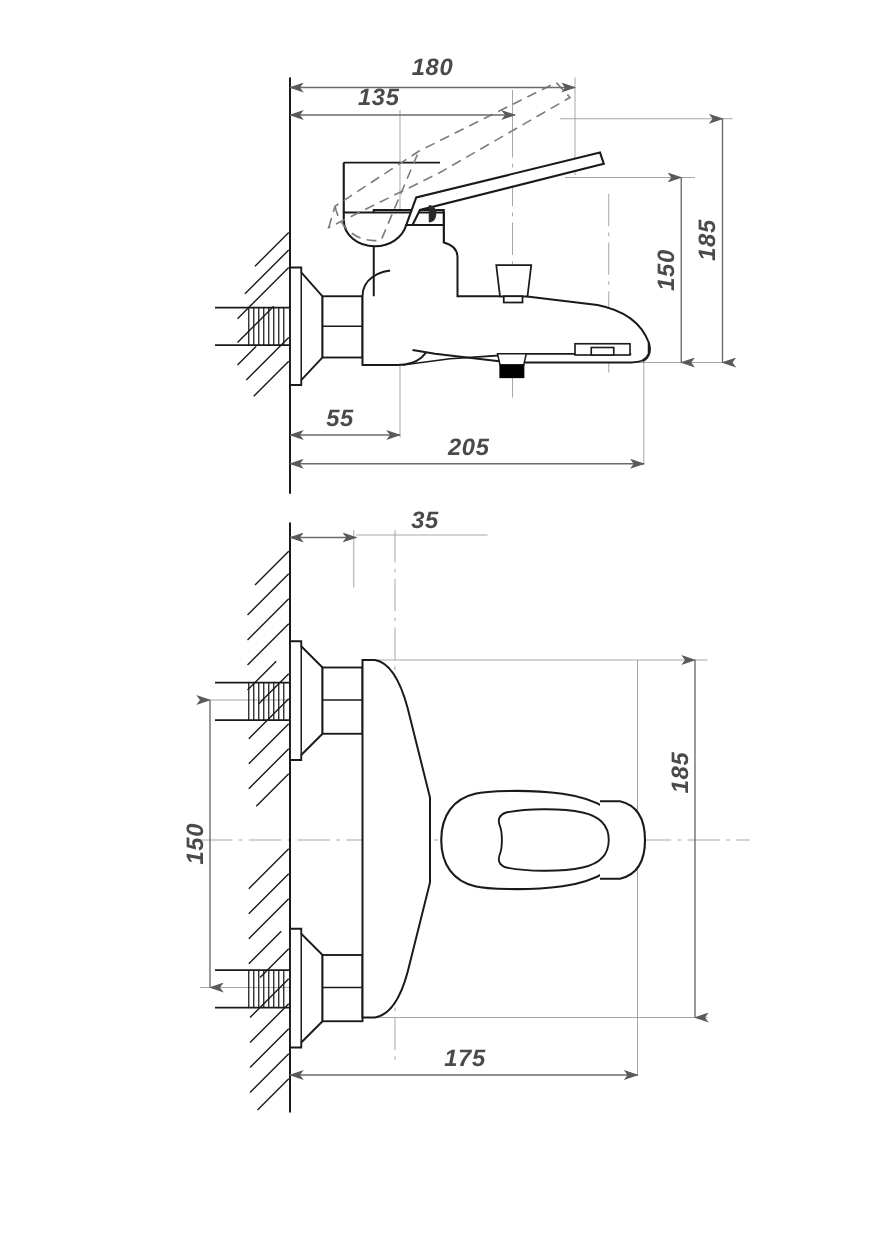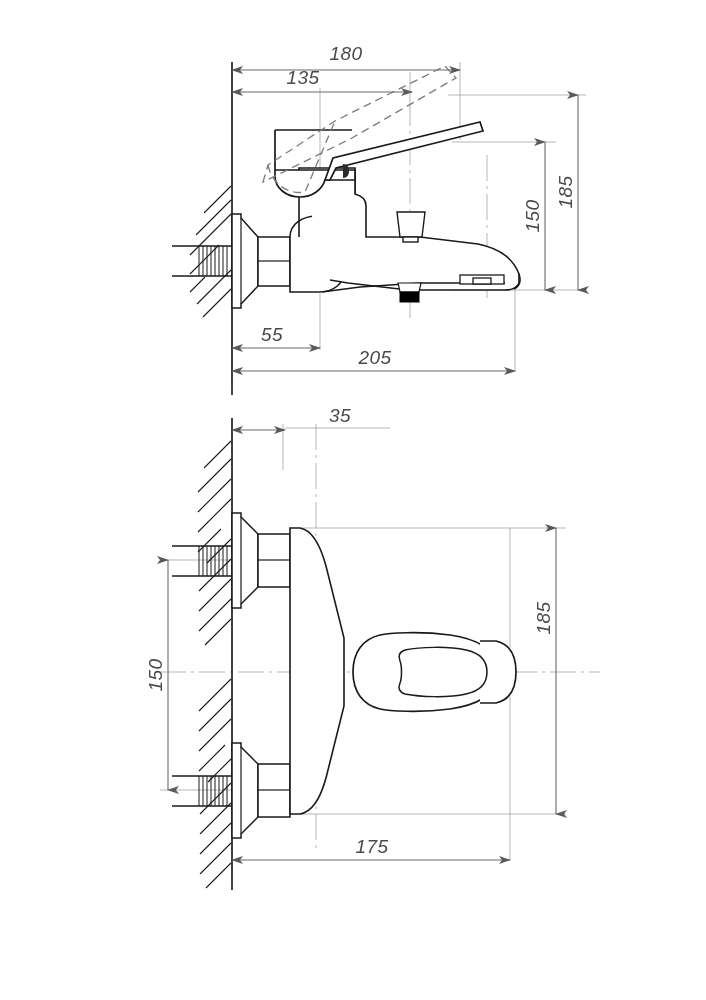--- a/index.html
+++ b/index.html
@@ -1,21 +1,21 @@
 <!DOCTYPE html>
 <html><head>
 <meta charset="utf-8">
 <style>
   html,body{margin:0;padding:0;background:#ffffff;}
   body{
     width:706px;height:1000px;overflow:hidden;
     font-family:"Liberation Sans", sans-serif;
     position:relative;
   }
-  #stage{position:absolute;left:0;top:0;width:706px;height:1000px;}
+  #stage{position:absolute;left:0;top:0;width:706px;height:1000px;font-weight:bold;}
   svg.dwg{position:absolute;left:0;top:0;width:706px;height:1000px;display:block;}
   text.dim{
     font-family:"Liberation Sans", sans-serif;
     font-size:19px;
     font-style:italic;
     fill:#4a4a4a;
     letter-spacing:0.5px;
   }
 </style>
 </head>

